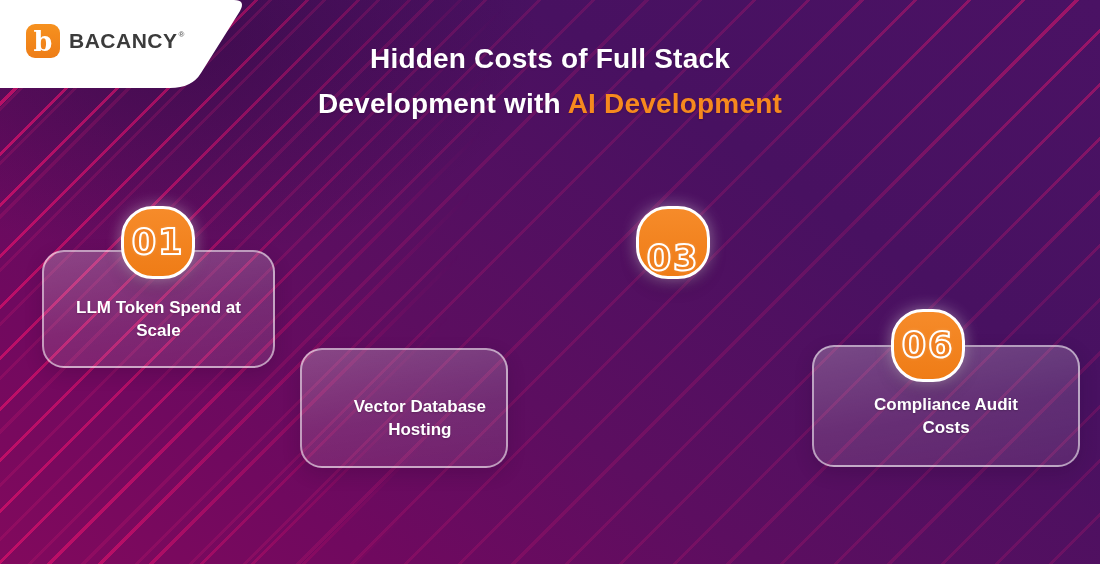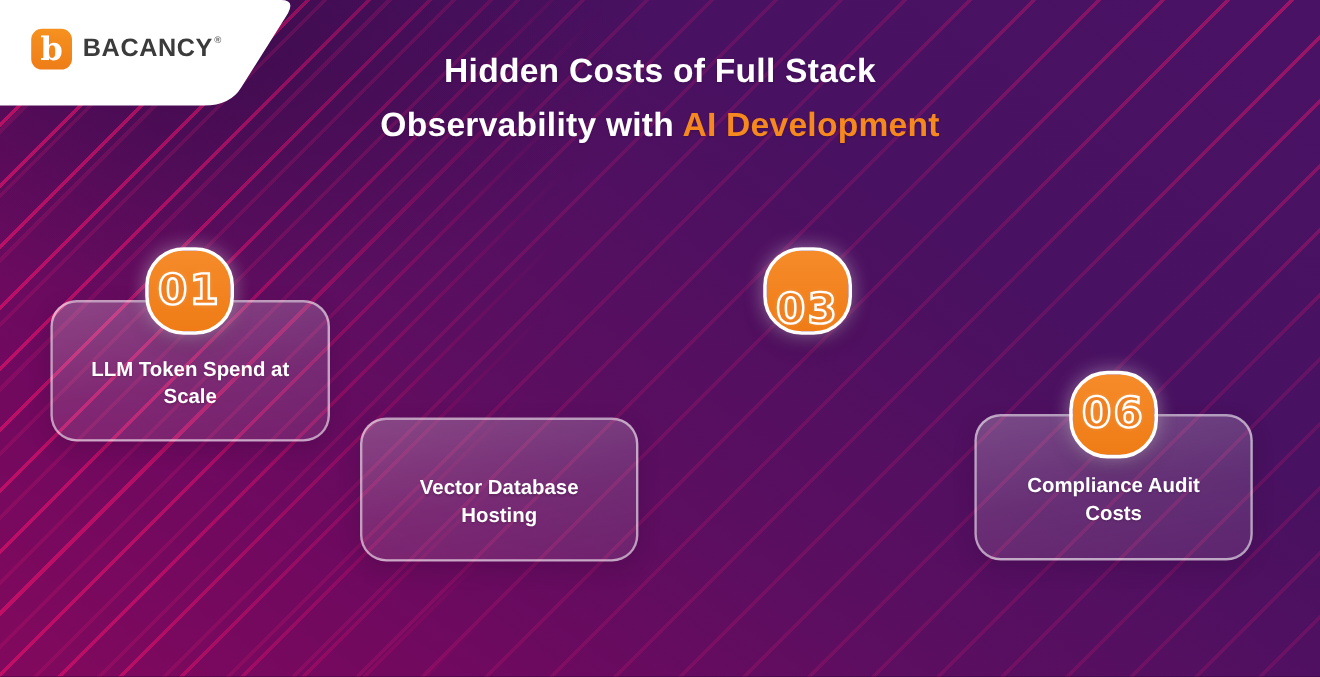--- a/index.html
+++ b/index.html
@@ -97,23 +97,23 @@
   .badge-num {
     font-size: 35px; font-weight: bold; letter-spacing: 2px; line-height: 1;
     color: #f08021;
     -webkit-text-stroke: 2px #ffffff;
     text-shadow: 0 0 4px rgba(255,255,255,0.25);
     font-family: "DejaVu Sans", sans-serif;
   }
 
   
   .card-1 { left: 42px;  top: 250px; width: 233px; height: 118px; }
-  .card-2 { left: 300px; top: 348px; width: 232px; height: 120px; }
+  .card-2 { left: 300px; top: 348px; width: 208px; height: 120px; align-items: flex-end; }
   .card-3 { left: 556px; top: 248px; width: 233px; height: 120px; }
-  .card-4 { left: 812px; top: 345px; width: 232px; height: 122px; }
+  .card-4 { left: 812px; top: 345px; width: 268px; height: 122px; }
   .badge-1 { left: 121px; top: 206px; }
   .badge-2 { left: 379px; top: 310px; }
   .badge-3 { left: 636px; top: 206px; align-items: flex-end; }
   .badge-4 { left: 891px; top: 309px; }
 </style>
 </head>
 <body>
 
 <div class="stage">
 
@@ -128,21 +128,21 @@
     <div class="logo-inner">
       <div class="logo-mark">
         <span>b</span>
       </div>
       <div class="brand-name"><span>BACANCY</span><span class="reg-mark">®</span></div>
     </div>
   </div>
 
   <div class="title-block">
     <div>Hidden Costs of Full Stack</div>
-    <div><span>Observability with </span><span class="accent">AI Development</span></div>
+    <div><span>Development with </span><span class="accent">AI Development</span></div>
   </div>
 
   <div class="card card-1">
     <div class="card-label">
       <div>LLM Token Spend at</div>
       <div>Scale</div>
     </div>
   </div>
   <div class="badge badge-1">
     <span class="badge-num">01</span>

